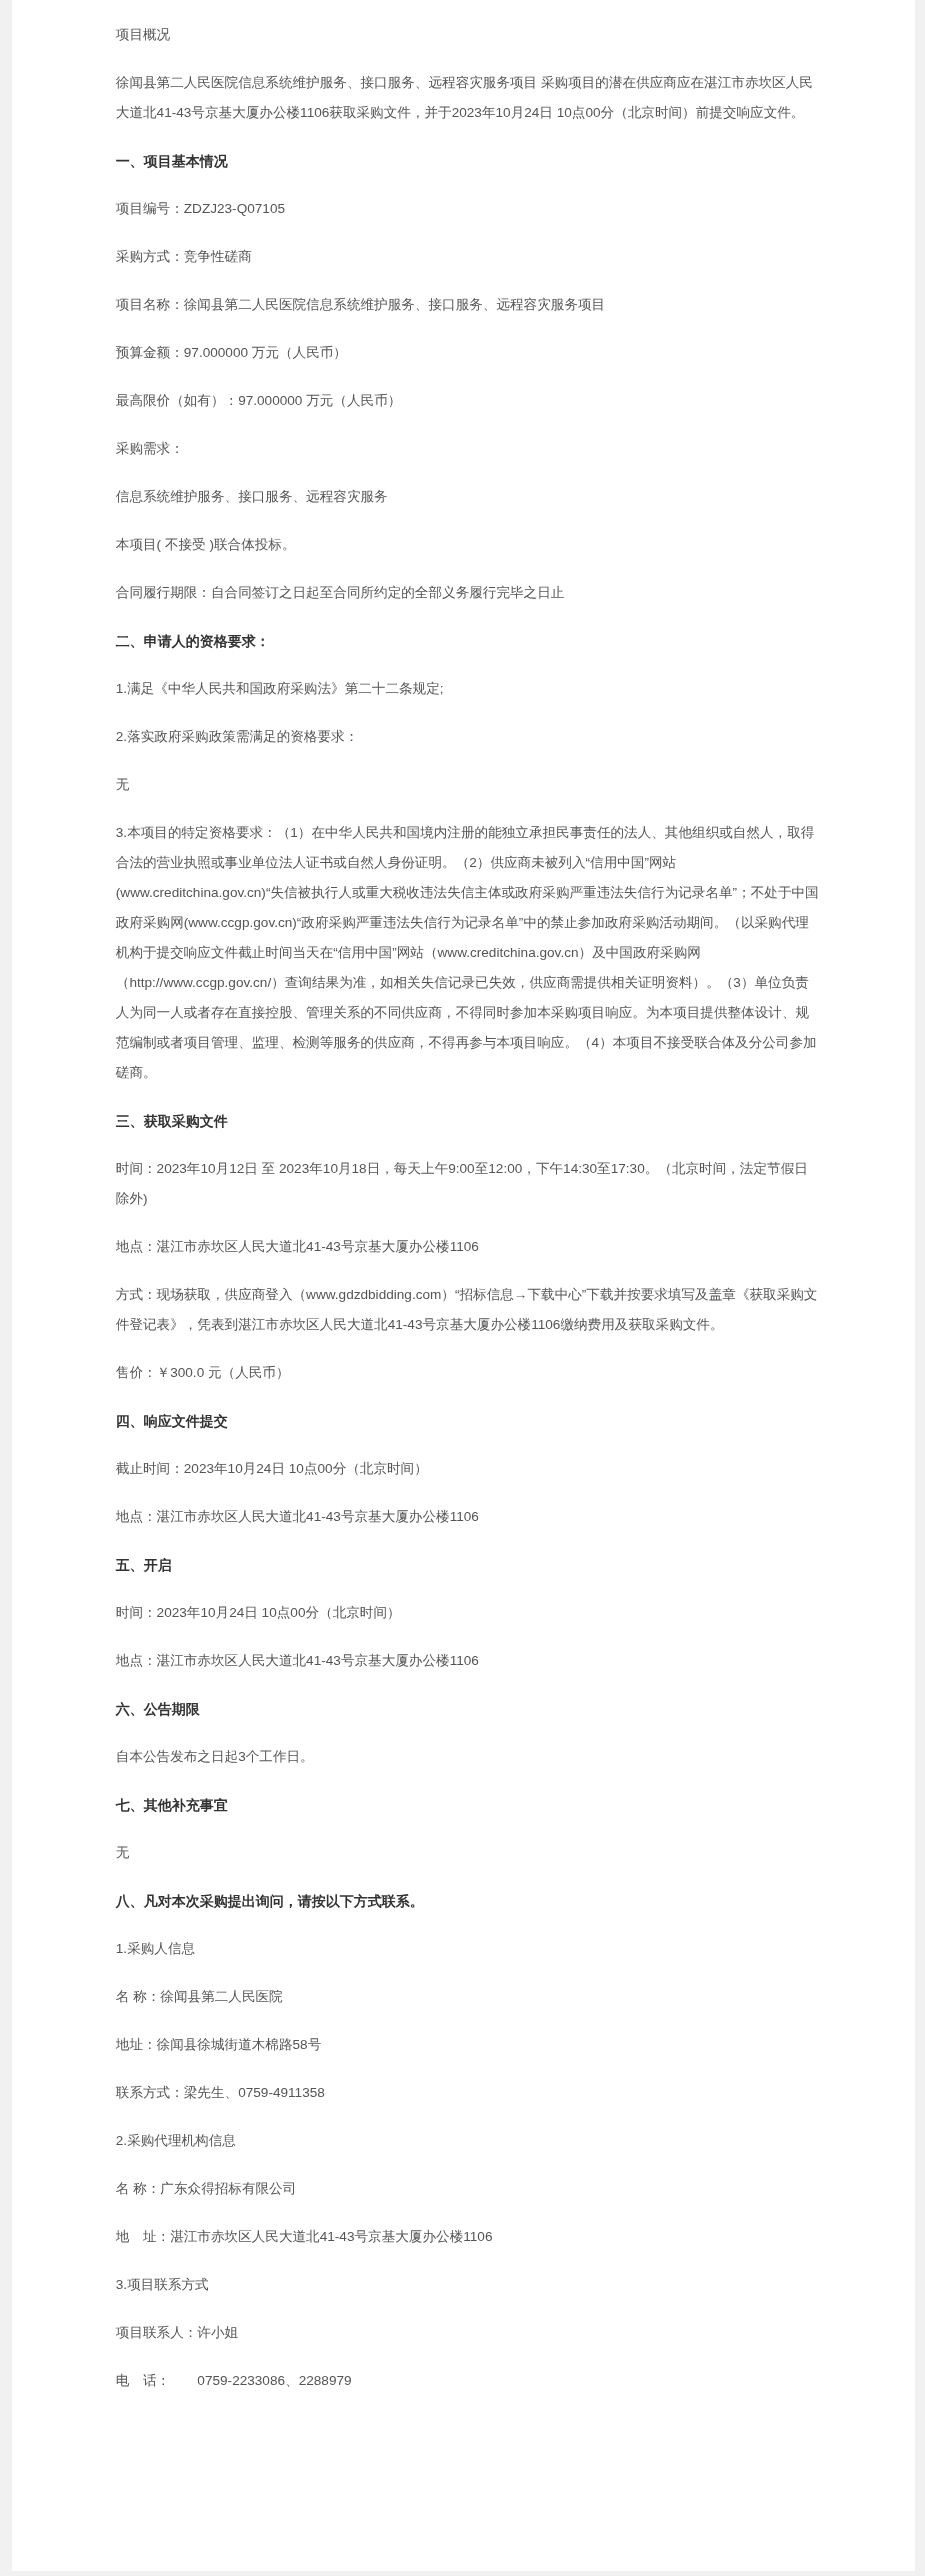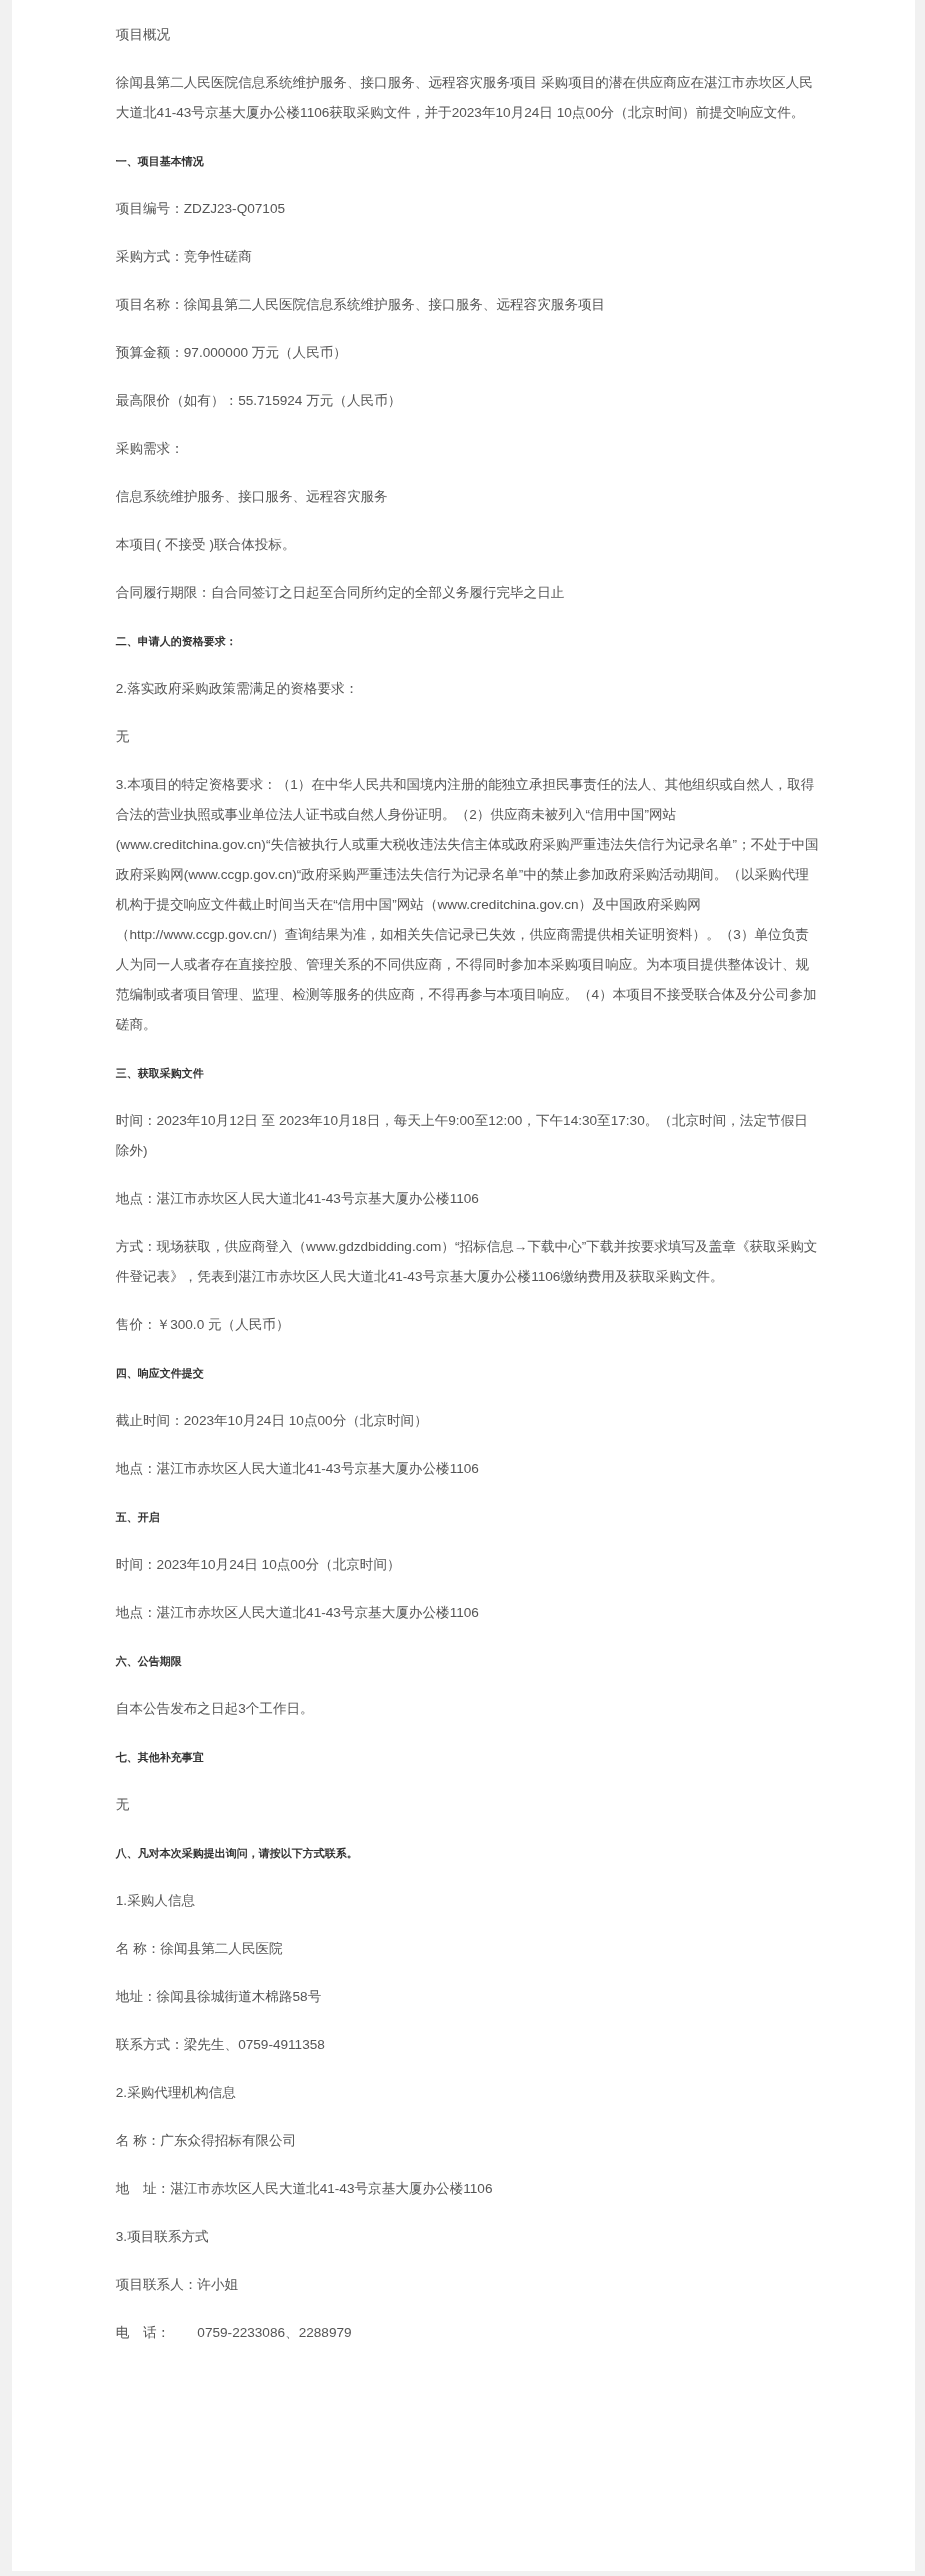--- a/index.html
+++ b/index.html
@@ -28,47 +28,48 @@
   }
   p.body {
     font-size: 13.6px;
     color: var(--body-color, #555555);
     line-height: 30px;
     margin: 0 0 18px 0;
     font-weight: normal;
     white-space: pre-wrap;
   }
   p.heading {
-    font-size: 11px;
+    font-size: 14px;
     color: var(--heading-color, #333333);
     line-height: 30px;
     margin: 0 0 18px 0;
     font-weight: bold;
     white-space: pre-wrap;
   }
 </style>
 </head>
 <body>
 
 <div class="page">
   <div class="card">
     <div id="doc-body">
         <p class="body">项目概况</p>
         <p class="body">徐闻县第二人民医院信息系统维护服务、接口服务、远程容灾服务项目 采购项目的潜在供应商应在湛江市赤坎区人民大道北41-43号京基大厦办公楼1106获取采购文件，并于2023年10月24日 10点00分（北京时间）前提交响应文件。</p>
         <p class="heading">一、项目基本情况</p>
         <p class="body">项目编号：ZDZJ23-Q07105</p>
         <p class="body">采购方式：竞争性磋商</p>
         <p class="body">项目名称：徐闻县第二人民医院信息系统维护服务、接口服务、远程容灾服务项目</p>
         <p class="body">预算金额：97.000000 万元（人民币）</p>
-        <p class="body">最高限价（如有）：55.715924 万元（人民币）</p>
+        <p class="body">最高限价（如有）：97.000000 万元（人民币）</p>
         <p class="body">采购需求：</p>
         <p class="body">信息系统维护服务、接口服务、远程容灾服务</p>
         <p class="body">本项目( 不接受 )联合体投标。</p>
         <p class="body">合同履行期限：自合同签订之日起至合同所约定的全部义务履行完毕之日止</p>
         <p class="heading">二、申请人的资格要求：</p>
+        <p class="body">1.满足《中华人民共和国政府采购法》第二十二条规定;</p>
         <p class="body">2.落实政府采购政策需满足的资格要求：</p>
         <p class="body">无</p>
         <p class="body">3.本项目的特定资格要求：（1）在中华人民共和国境内注册的能独立承担民事责任的法人、其他组织或自然人，取得合法的营业执照或事业单位法人证书或自然人身份证明。（2）供应商未被列入“信用中国”网站(www.creditchina.gov.cn)“失信被执行人或重大税收违法失信主体或政府采购严重违法失信行为记录名单”；不处于中国政府采购网(www.ccgp.gov.cn)“政府采购严重违法失信行为记录名单”中的禁止参加政府采购活动期间。（以采购代理机构于提交响应文件截止时间当天在“信用中国”网站（www.creditchina.gov.cn）及中国政府采购网（http://www.ccgp.gov.cn/）查询结果为准，如相关失信记录已失效，供应商需提供相关证明资料）。（3）单位负责人为同一人或者存在直接控股、管理关系的不同供应商，不得同时参加本采购项目响应。为本项目提供整体设计、规范编制或者项目管理、监理、检测等服务的供应商，不得再参与本项目响应。（4）本项目不接受联合体及分公司参加磋商。</p>
         <p class="heading">三、获取采购文件</p>
         <p class="body">时间：2023年10月12日 至 2023年10月18日，每天上午9:00至12:00，下午14:30至17:30。（北京时间，法定节假日除外)</p>
         <p class="body">地点：湛江市赤坎区人民大道北41-43号京基大厦办公楼1106</p>
         <p class="body">方式：现场获取，供应商登入（www.gdzdbidding.com）“招标信息→下载中心”下载并按要求填写及盖章《获取采购文件登记表》，凭表到湛江市赤坎区人民大道北41-43号京基大厦办公楼1106缴纳费用及获取采购文件。</p>
         <p class="body">售价：￥300.0 元（人民币）</p>
         <p class="heading">四、响应文件提交</p>
         <p class="body">截止时间：2023年10月24日 10点00分（北京时间）</p>

